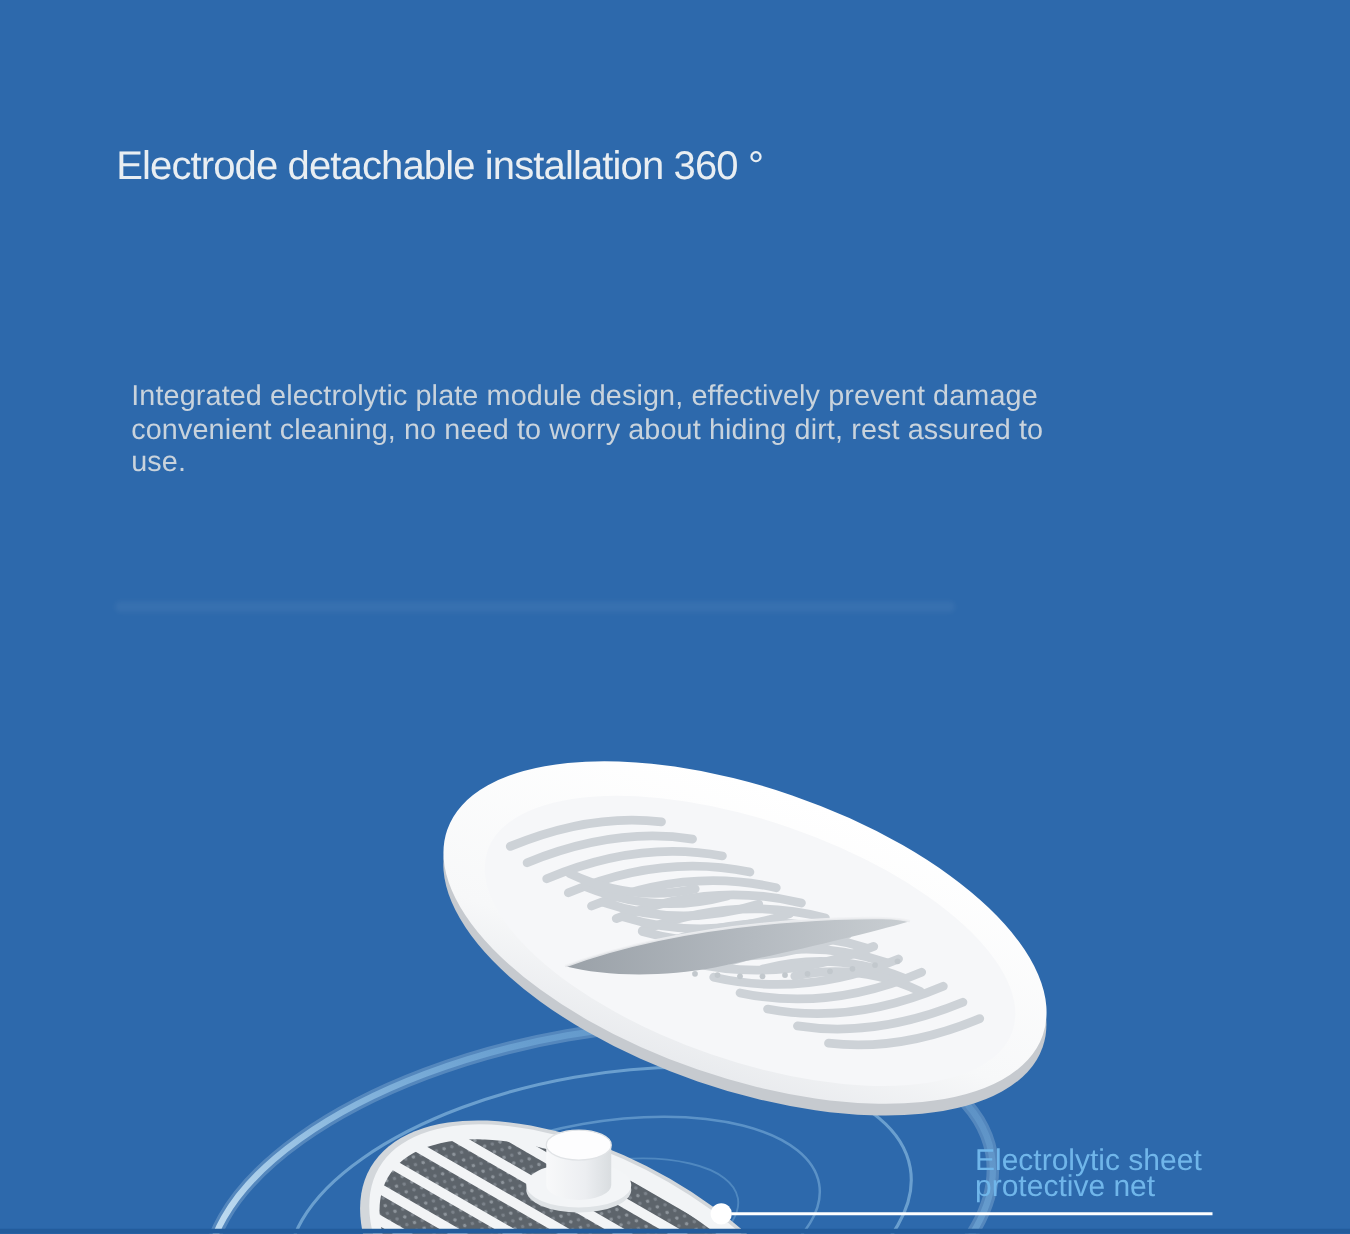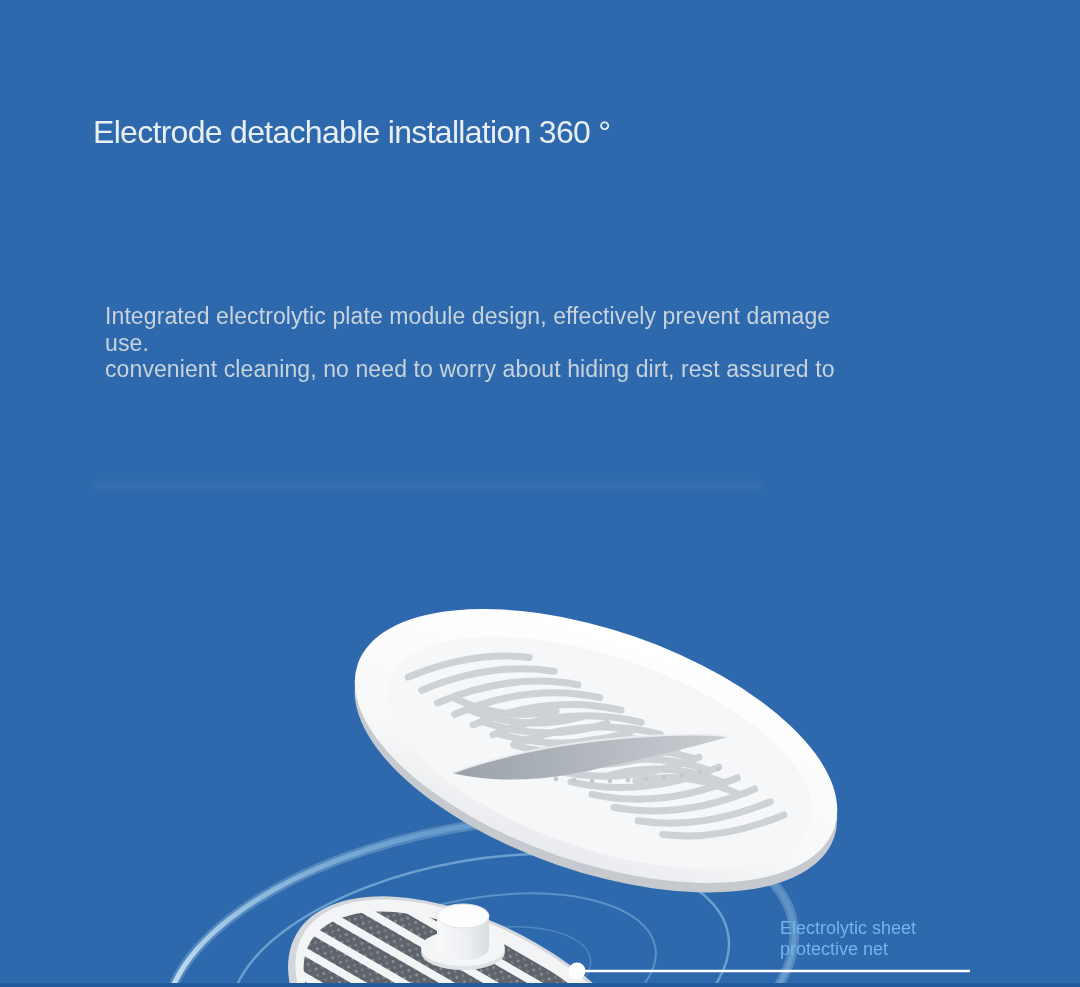--- a/index.html
+++ b/index.html
@@ -30,21 +30,21 @@
     font-size:23px;line-height:26.5px;letter-spacing:0.1px;
     color:var(--body-text);font-weight:400;margin-left:12px;
   }
   .description .line{white-space:nowrap;}
   .artifact-band{
     position:absolute;left:92px;top:481px;width:672px;height:9px;
     background:rgba(255,255,255,0.05);filter:blur(2px);border-radius:4px;
   }
   .callout-label{
     position:absolute;left:780px;top:918px;
-    font-size:18px;line-height:21px;
+    font-size:24px;line-height:21px;
     color:var(--label-text);font-weight:400;
   }
   .callout-label .line{white-space:nowrap;}
   .bottom-strip{
     position:absolute;left:0;bottom:0;width:1080px;height:4px;
     background:var(--bottom-strip);
   }
 </style>
 </head>
 <body>
@@ -167,22 +167,22 @@
       <circle cx="577" cy="971" r="8.5" fill="var(--callout)"></circle>
     </g>
   </svg>
 
   <div class="headline">
     <div class="line">Electrode detachable installation 360 °</div>
   </div>
 
   <div class="description">
     <div class="line">Integrated electrolytic plate module design, effectively prevent damage</div>
+    <div class="line">convenient cleaning, no need to worry about hiding dirt, rest assured to</div>
     <div class="line">use.</div>
-    <div class="line">convenient cleaning, no need to worry about hiding dirt, rest assured to</div>
   </div>
 
   <div class="artifact-band"></div>
 
   <div class="callout-label">
     <div class="line">Electrolytic sheet</div>
     <div class="line">protective net</div>
   </div>
 
   <div class="bottom-strip"></div>

